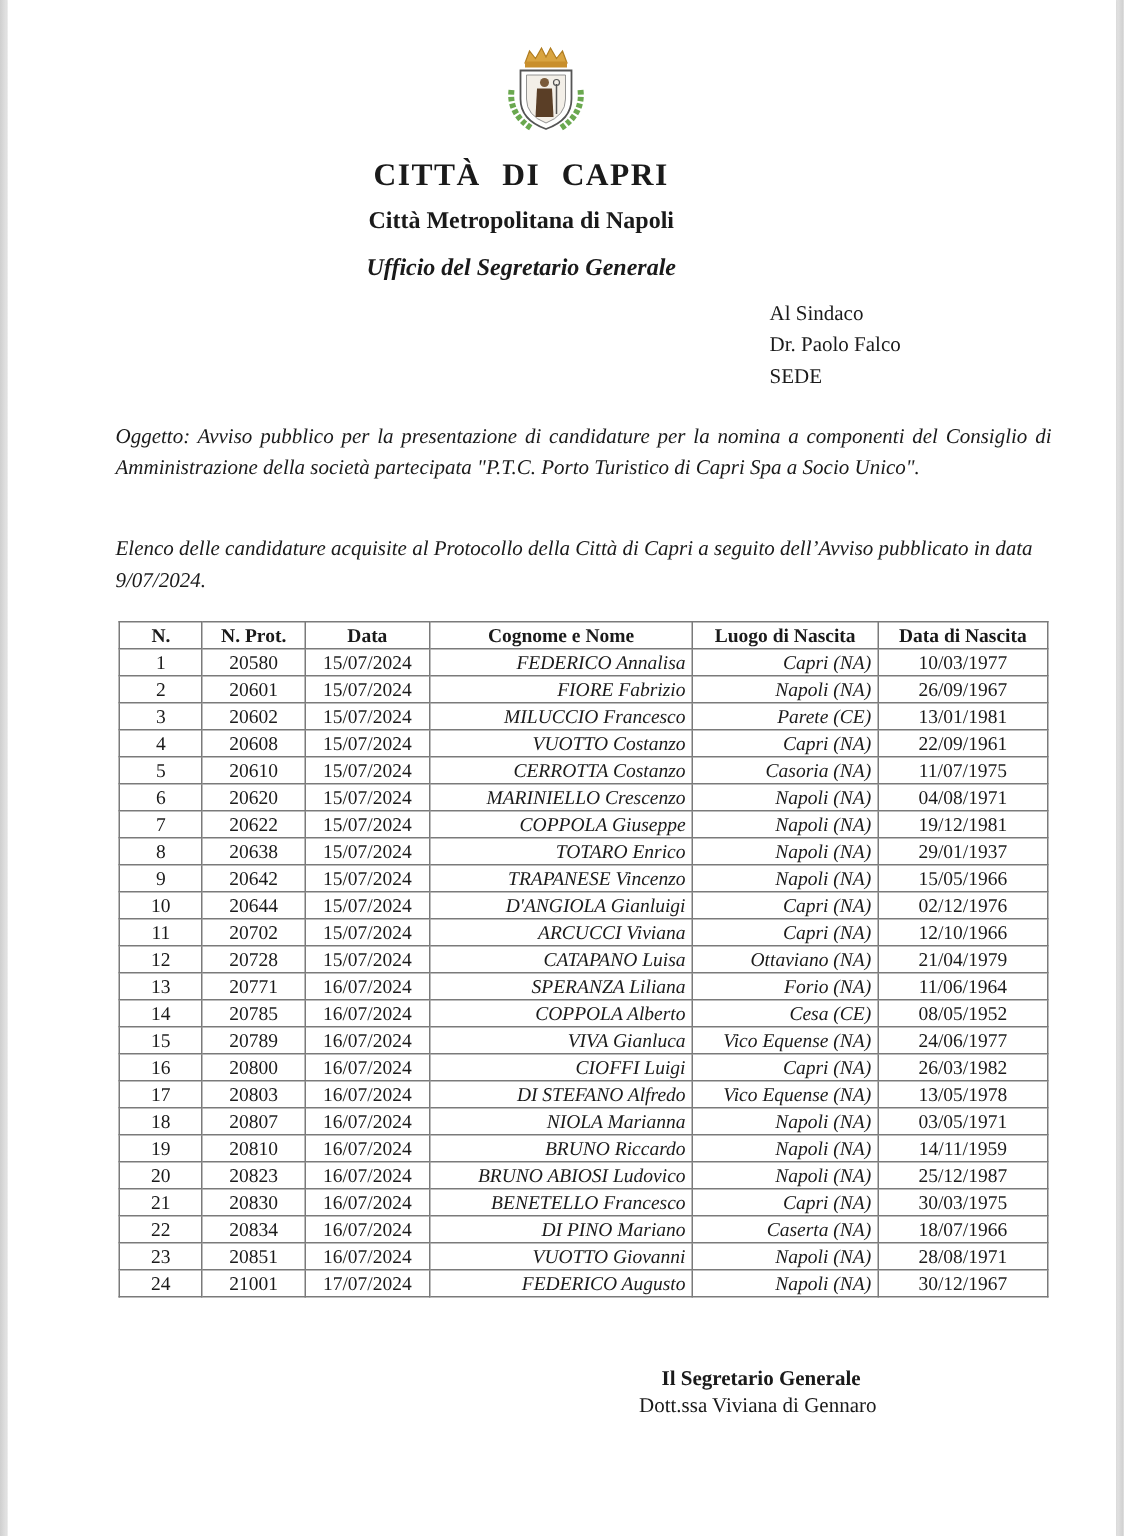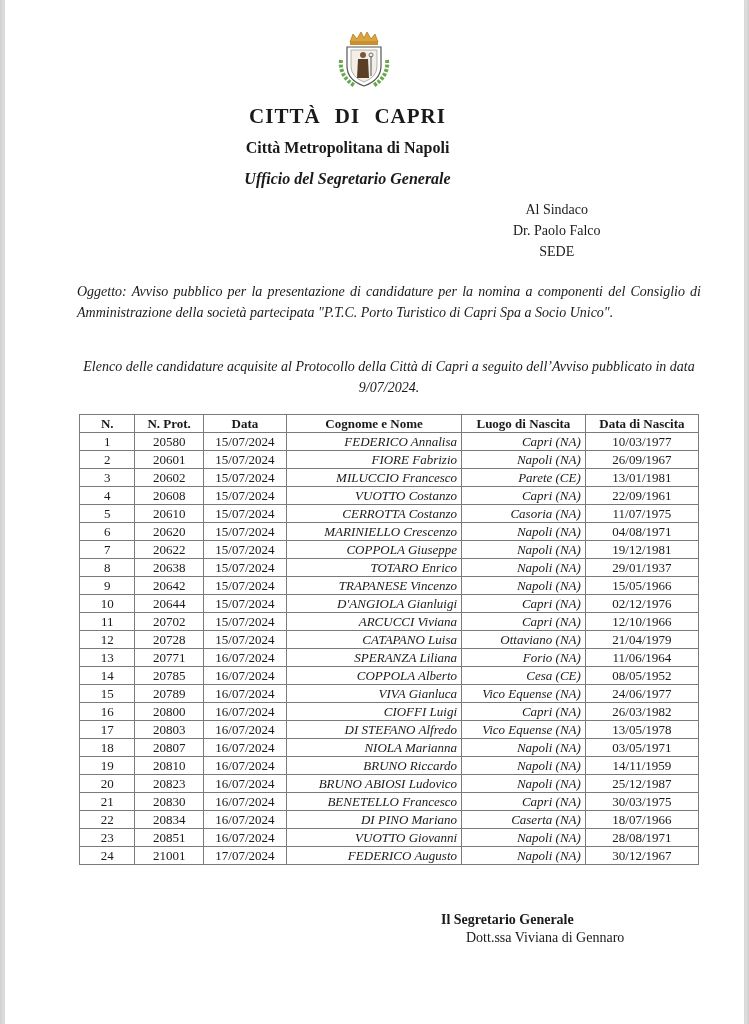--- a/index.html
+++ b/index.html
@@ -17,41 +17,41 @@
   .edge-left { position:absolute; left:0; top:0; width:5px; height:1024px; background:linear-gradient(to right,#cfcfcf,#e6e6e6); }
   .edge-right { position:absolute; right:0; top:0; width:5px; height:1024px; background:linear-gradient(to left,#cfcfcf,#e6e6e6); }
 
   .crest { position: absolute; left: 333px; top: 30px; width: 62px; height: 62px; }
 
   .title { position:absolute; left:0; width:695px; text-align:center; }
   .t1 { top: 104px; font-size: 21px; font-weight: bold; letter-spacing: 1px; word-spacing: 8px; }
   .t2 { top: 139px; font-size: 16px; font-weight: bold; }
   .t3 { top: 170px; font-size: 16px; font-weight: bold; font-style: italic; }
 
-  .addr { position:absolute; left: 513px; top: 199px; font-size: 14px; line-height: 21px; text-align: center; }
+  .addr { position:absolute; left: 513px; top: 199px; font-size: 14px; line-height: 21px; }
 
   .para { position:absolute; left: 77px; width: 624px; font-size: 14px; line-height: 21px; text-align: justify; font-style: italic; }
   .p1 { top: 281px; }
-  .p2 { top: 356px; text-align: center; }
+  .p2 { top: 356px; text-align: left; }
 
   table.list {
     position:absolute; left: 79px; top: 414px;
     border-collapse: collapse; font-size: 13px;
     width: 620px;
   }
   table.list th, table.list td {
     border: 1px solid #7a7a7a; padding: 0 4px; height: 17px; line-height: 17px; white-space: nowrap;
   }
   table.list th { font-weight: bold; text-align: center; }
   td.c { text-align: center; }
   td.l { text-align: right; font-style: italic; }
 
   .sign { position:absolute; left: 0; top: 911px; width: 100%; font-size: 14px; line-height: 18px; }
   .sign .s1 { position:absolute; left: 441px; font-weight: bold; white-space: nowrap; }
-  .sign .s2 { position:absolute; left: 426px; top: 18px; white-space: nowrap; margin-left: 40px; }
+  .sign .s2 { position:absolute; left: 426px; top: 18px; white-space: nowrap; }
 </style>
 </head>
 <body>
 
 <div class="edge-left"></div>
 <div class="edge-right"></div>
 
 <div class="page"></div>
 
 <svg class="crest" viewBox="0 0 62 62">

